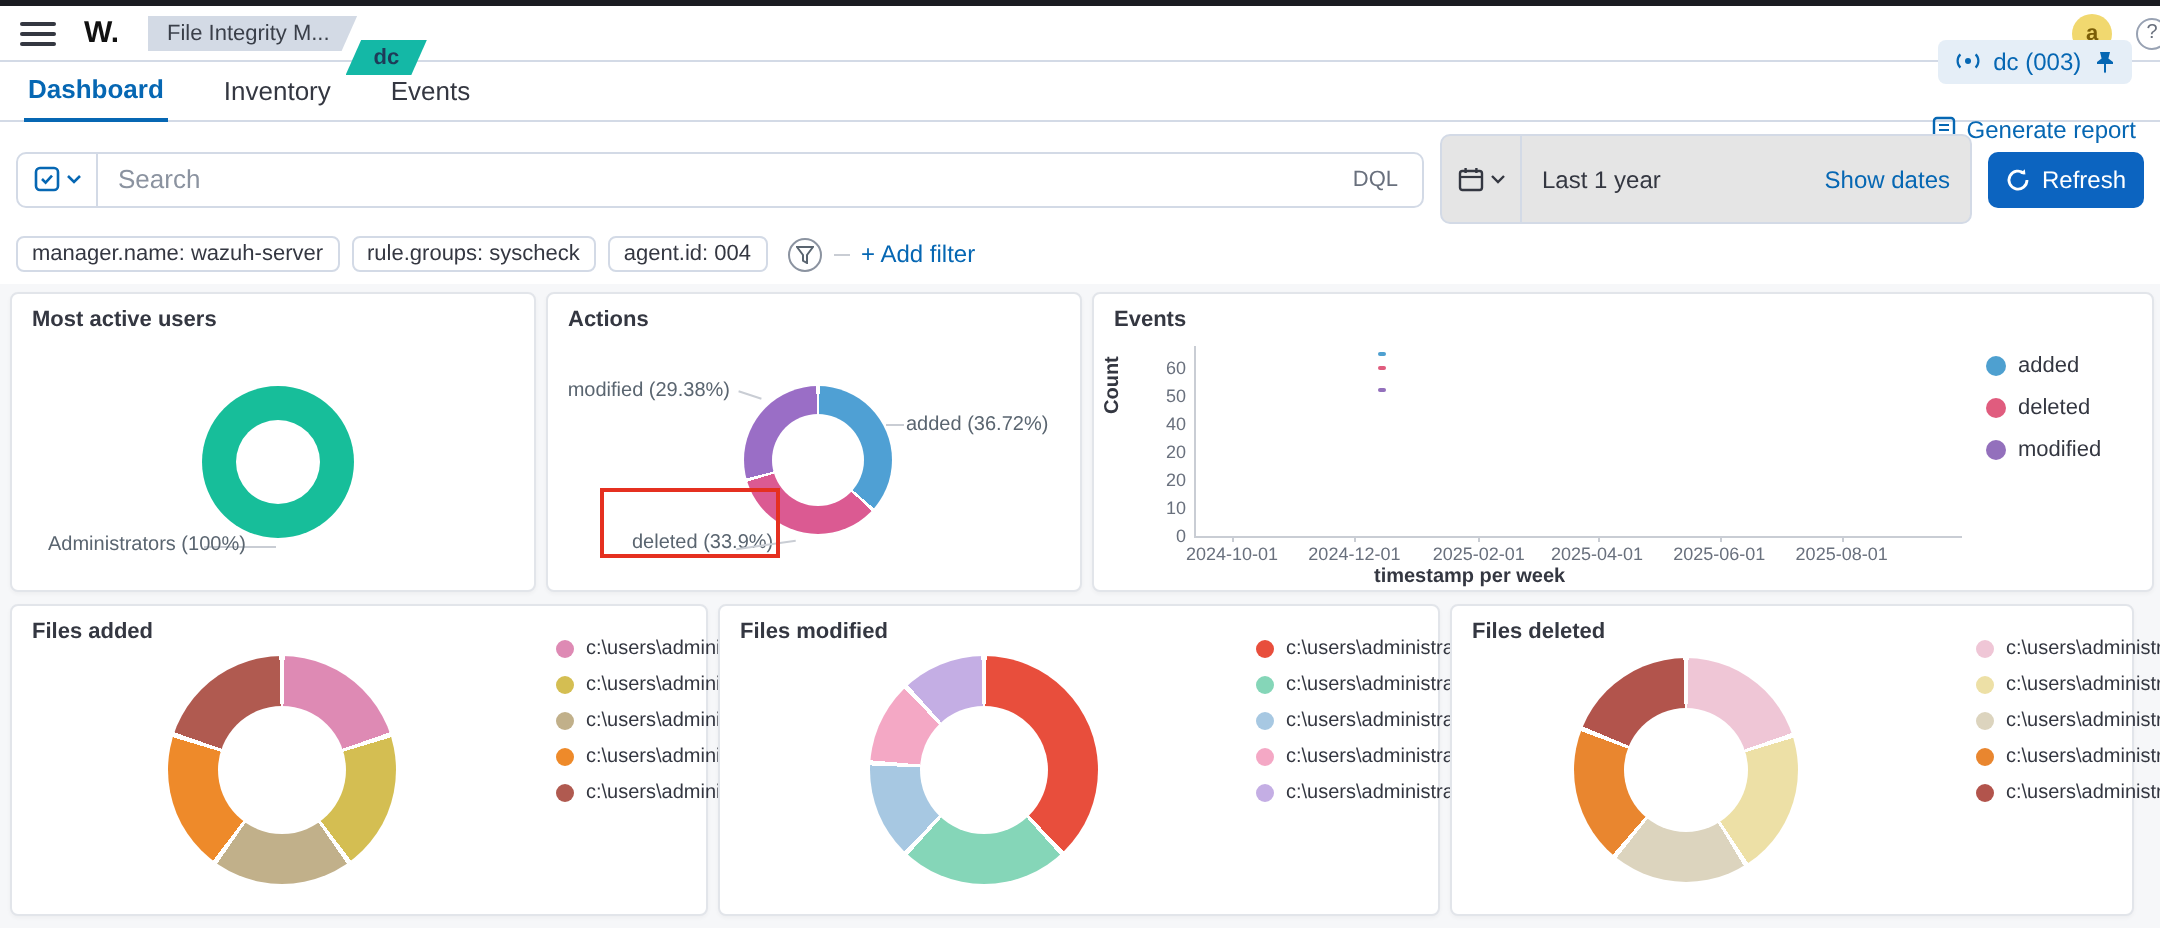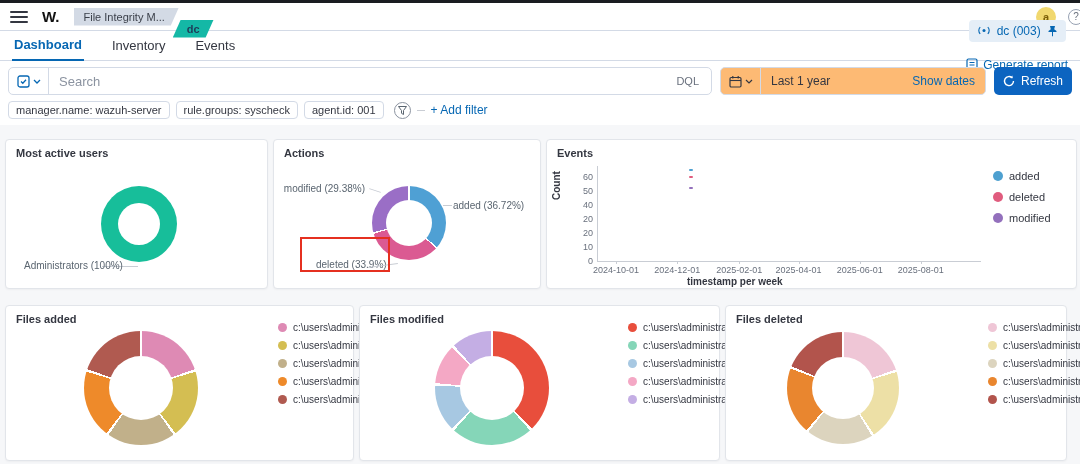--- a/index.html
+++ b/index.html
@@ -23,35 +23,35 @@
   .tabs-right { margin-left:auto; display:flex; align-items:center; gap:16px;flex-direction:column; }
   .agent-pill { background:#e5eef7; border-radius:4px; height:22px; display:flex; align-items:center; gap:6px; padding:0 8px; color:#0667b3; font-size:12px; cursor:pointer; }
   .genrep { display:flex; align-items:center; gap:5px; color:#0667b3; font-size:12px; cursor:pointer; }
   
   .qbar { display:flex; align-items:center; gap:8px; padding:6px 8px 4px; }
   .search-wrap { flex:1; display:flex; align-items:center; height:28px; border:1px solid #d3dae6; border-radius:5px; background:#fff; overflow:hidden; }
   .sq-btn { width:40px; height:100%; display:flex; align-items:center; justify-content:center; gap:3px; border-right:1px solid #d3dae6; cursor:pointer; color:#0667b3; }
   .search-wrap input { flex:1; border:0; outline:0; font-size:13px; padding:0 10px; color:#343741; font-family:inherit; }
   .search-wrap input::placeholder { color:#8b93a0; }
   .dql { font-size:11px; color:#69707d; padding:0 12px; cursor:pointer; }
-  .date-wrap { width:266px; display:flex; align-items:center; height:28px; border:1px solid #d3dae6; border-radius:5px; background:#fdba74; }
+  .date-wrap { width:266px; display:flex; align-items:center; height:45px; border:1px solid #d3dae6; border-radius:5px; background:#e5e5e5; }
   .cal-btn { width:40px; height:100%; display:flex; align-items:center; justify-content:center; gap:3px; border-right:1px solid #d3dae6; cursor:pointer; }
   .range-txt { font-size:12px; padding:0 10px; color:#343741; cursor:pointer; }
   .showdates { margin-left:auto; font-size:12px; color:#0667b3; padding-right:10px; cursor:pointer; white-space:nowrap;text-align:center; }
   .refresh-btn { height:28px; min-width:78px; background:#0c64c0; border:none; border-radius:5px; color:#fff; font-size:12px; display:flex; align-items:center; justify-content:center; gap:6px; cursor:pointer; font-family:inherit; }
   
   .frow { display:flex; align-items:center; gap:6px; padding:2px 8px 6px; }
   .filter-pill { border:1px solid #d3dae6; border-radius:4px; background:#fff; font-size:11px; padding:2px 7px; color:#343741; cursor:pointer; white-space:nowrap; }
   .funnel-circ { width:17px; height:17px; border:1px solid #8b93a0; border-radius:50%; display:flex; align-items:center; justify-content:center; cursor:pointer; margin-left:4px; }
   .fdash { width:8px; height:1px; background:#c9cdd4; }
   .addfilter { font-size:12px; color:#0667b3; cursor:pointer; }
   
   .content { background:#f6f7f9; height:349px; padding:4px 3px 0 5px; position:relative; }
   .prow { display:flex; gap:5px; margin-bottom:6px; }
-  .panel { background:#fff; border:1px solid #e2e5ea; border-radius:4px; box-shadow:0 1px 2px rgba(0,0,0,.04); position:relative;margin-top:10px; }
+  .panel { background:#fff; border:1px solid #e2e5ea; border-radius:4px; box-shadow:0 1px 2px rgba(0,0,0,.04); position:relative; }
   .ptitle { font-size:11px; font-weight:bold; padding:7px 10px 0; color:#343741; }
   .donut { position:absolute; border-radius:50%; cursor:pointer; }
   .donut .hole { position:absolute; background:#fff; border-radius:50%; }
   .callout { position:absolute; font-size:10px; color:#5a6570; white-space:nowrap; }
   .cline { position:absolute; background:#c9cdd4; height:1px; }
   .legend { position:absolute; display:flex; flex-direction:column; gap:7px; }
   .legend .li { display:flex; align-items:center; gap:6px; font-size:10px; color:#343741; cursor:pointer; white-space:nowrap; }
   .legend .dot { width:9px; height:9px; border-radius:50%; flex:none; }
   .redbox { position:absolute; border:2px solid #e53020; z-index:5; }
   
@@ -162,21 +162,21 @@
         </svg>
       </span>
     <span>Refresh</span>
   </button>
 </div>
 
 <div class="frow">
   <span id="filter-pills" style="display:flex;gap:6px;">
       <span class="filter-pill">manager.name: wazuh-server</span>
       <span class="filter-pill">rule.groups: syscheck</span>
-      <span class="filter-pill">agent.id: 001</span>
+      <span class="filter-pill">agent.id: 004</span>
     </span>
   <span class="funnel-circ">
       <svg width="9" height="9" viewBox="0 0 9 9">
         <path d="M0.5 0.5h8L5.5 4.5v4l-2-1.2V4.5z" fill="none" stroke="#5a6570" stroke-width="1"></path>
       </svg>
     </span>
   <span class="fdash"></span>
   <span class="addfilter">+ Add filter</span>
 </div>
 

